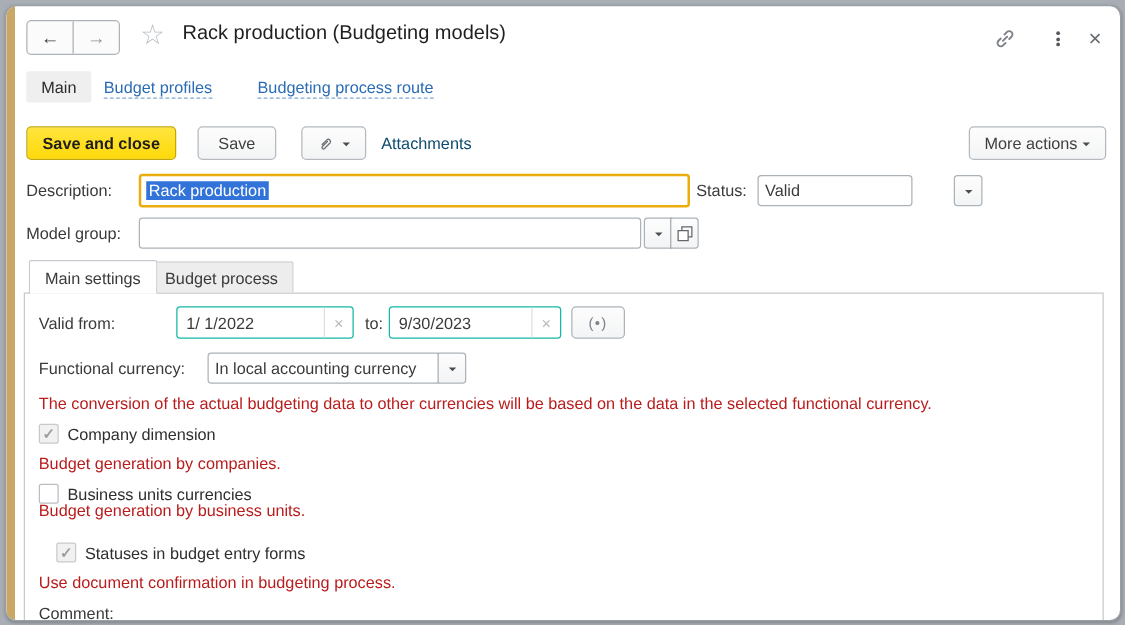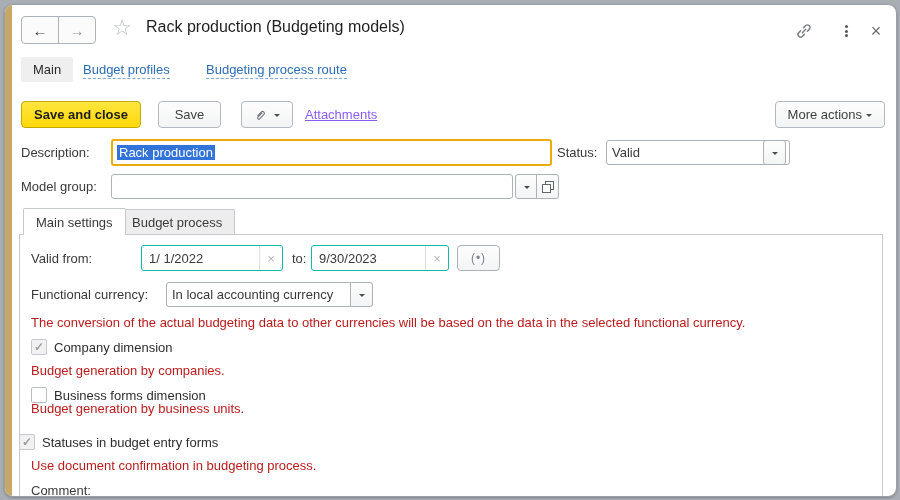--- a/index.html
+++ b/index.html
@@ -39,29 +39,29 @@
 
   
   .btn{position:absolute;height:27px;box-sizing:border-box;border:1px solid #B3B9BF;border-radius:4px;
        background:linear-gradient(#FDFDFD,#F3F4F5);display:flex;align-items:center;justify-content:center;
        color:#3F3F3F;padding:0 12px;cursor:default;white-space:nowrap}
   .btn-primary{left:16px;top:96px;background:linear-gradient(#FFE53E,#FFD90A);border-color:#C3A800;font-weight:bold;color:#1E1E1E}
   .btn-save{left:153px;top:96px;width:63px}
   .btn-clip{left:236px;top:96px;width:52px;gap:7px}
   .btn-more{right:11px;top:96px;gap:4px}
   .caret{width:0;height:0;border:3.5px solid transparent;border-top-color:#4A4E52;margin-top:4px}
-  .attach-link{position:absolute;left:300px;top:102px;color:#8b5cf6;text-decoration:underline;cursor:pointer}
+  .attach-link{position:absolute;left:300px;top:102px;color:#0c4a6e;cursor:pointer}
 
   
   .lbl{position:absolute;white-space:nowrap;color:#3A3A3A}
   .field{position:absolute;box-sizing:border-box;background:#fff;border:1px solid #ABB2B8;border-radius:3px;
          display:flex;align-items:center;padding:0 5px;overflow:hidden;white-space:nowrap}
   .desc-field{left:106px;top:134px;width:441px;height:27px;border:2px solid #EBAD0C;padding:0 4px}
   .sel{background:#3273D9;color:#fff;padding:0 2px}
-  .status-field{left:601px;top:135px;width:184px;height:25px}
+  .status-field{left:601px;top:135px;width:124px;height:25px}
   .sq-btn{position:absolute;box-sizing:border-box;width:23px;height:25px;border:1px solid #ABB2B8;border-radius:3px;
           background:linear-gradient(#FDFDFD,#F3F4F5);display:flex;align-items:center;justify-content:center;cursor:default}
   .mg-field{left:106px;top:169px;width:402px;height:25px}
   .mg-caret{left:510px;top:169px;border-radius:3px 0 0 3px}
   .mg-open{left:532px;top:169px;margin-left:-1px;border-radius:0 3px 3px 0}
   .st-caret{left:758px;top:135px}
 
   
   .panel{position:absolute;left:14px;top:229px;width:864px;height:280px;box-sizing:border-box;
          border:1px solid #C6CACE;background:#fff}
@@ -197,24 +197,24 @@
   <div class="hint" style="left:26px;top:310px">The conversion of the actual budgeting data to other currencies will be based on the data in the selected functional currency.</div>
 
   <div class="cbrow" style="left:26px;top:334px">
     <span class="cb checked"></span>
     <span class="cb-label">Company dimension</span>
   </div>
   <div class="hint" style="left:26px;top:358px">Budget generation by companies.</div>
 
   <div class="cbrow" style="left:26px;top:382px">
     <span class="cb"></span>
-    <span class="cb-label">Business forms dimension</span>
+    <span class="cb-label">Business units currencies</span>
   </div>
   <div class="hint" style="left:26px;top:396px">Budget generation by business units.</div>
 
-  <div class="cbrow" style="left:14px;top:429px">
+  <div class="cbrow" style="left:40px;top:429px">
     <span class="cb checked"></span>
     <span class="cb-label">Statuses in budget entry forms</span>
   </div>
   <div class="hint" style="left:26px;top:453px">Use document confirmation in budgeting process.</div>
 
   <div class="lbl" style="left:26px;top:478px">Comment:</div>
 </div>
 
 </body></html>

